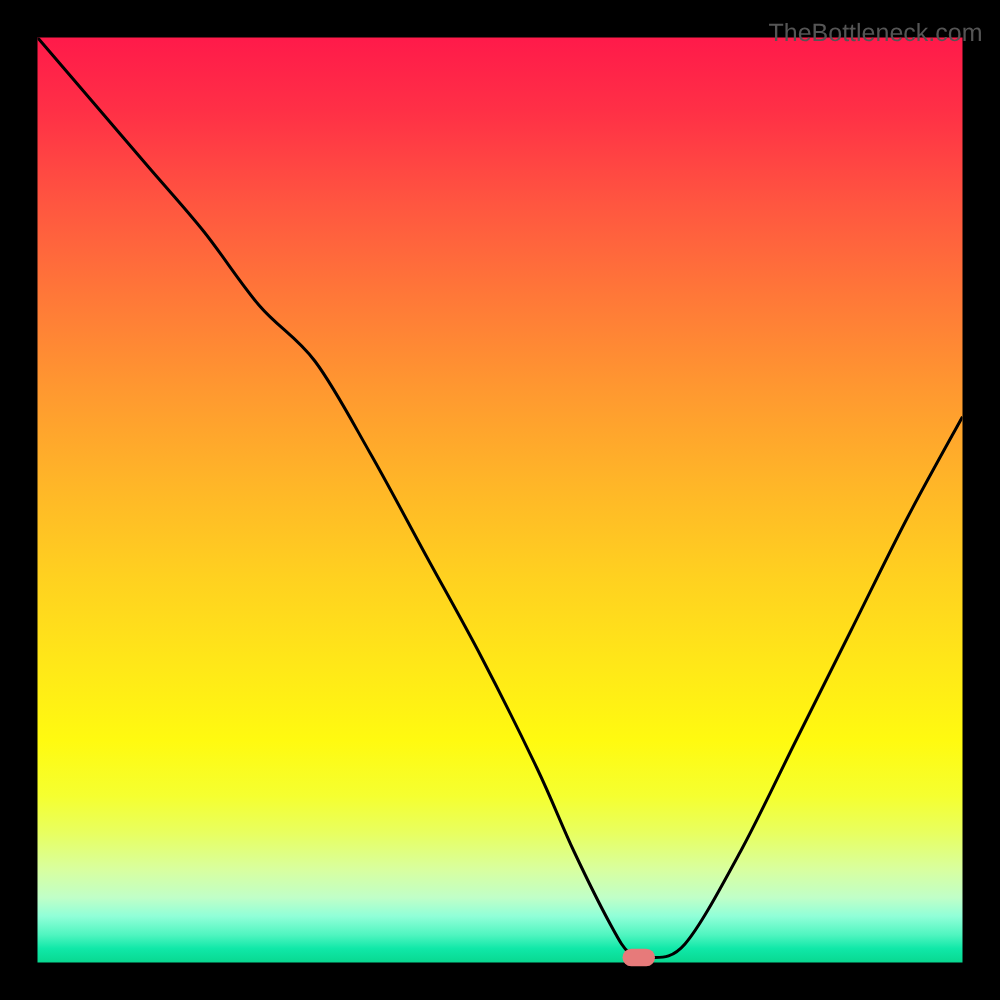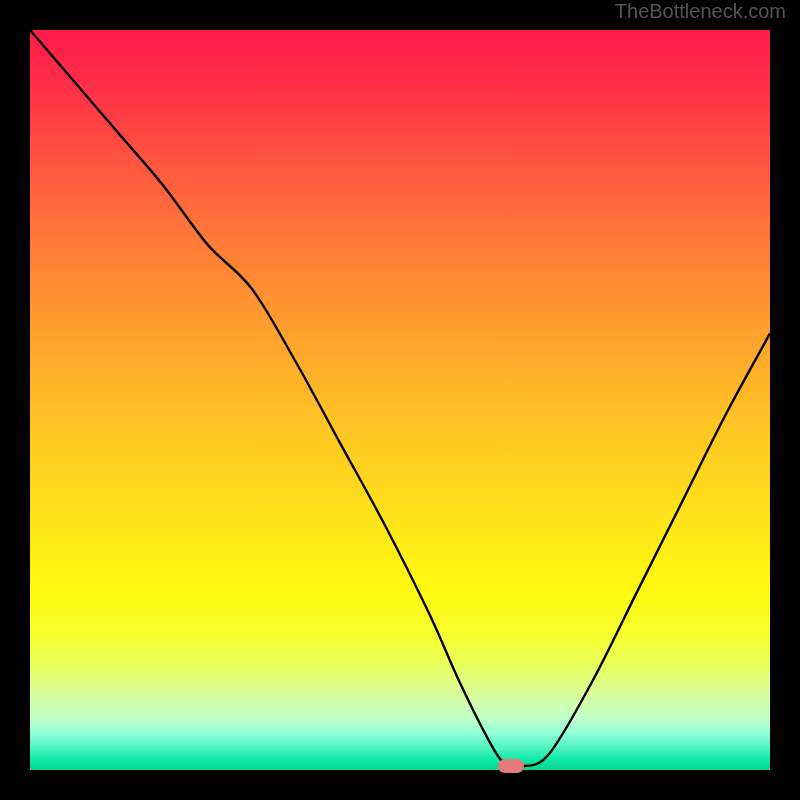--- a/index.html
+++ b/index.html
@@ -6,21 +6,21 @@
     margin: 0;
     padding: 0;
     background: #000;
     width: 800px;
     height: 800px;
     position: relative;
     font-family: Arial, sans-serif;
   }
   .watermark {
     position: absolute;
-    top: 0;
+    top: 16px;
     right: 14px;
     color: #555;
     font-size: 20px;
     font-weight: 500;
     z-index: 10;
   }
   .chart-area {
     position: absolute;
     left: 30px;
     top: 30px;

